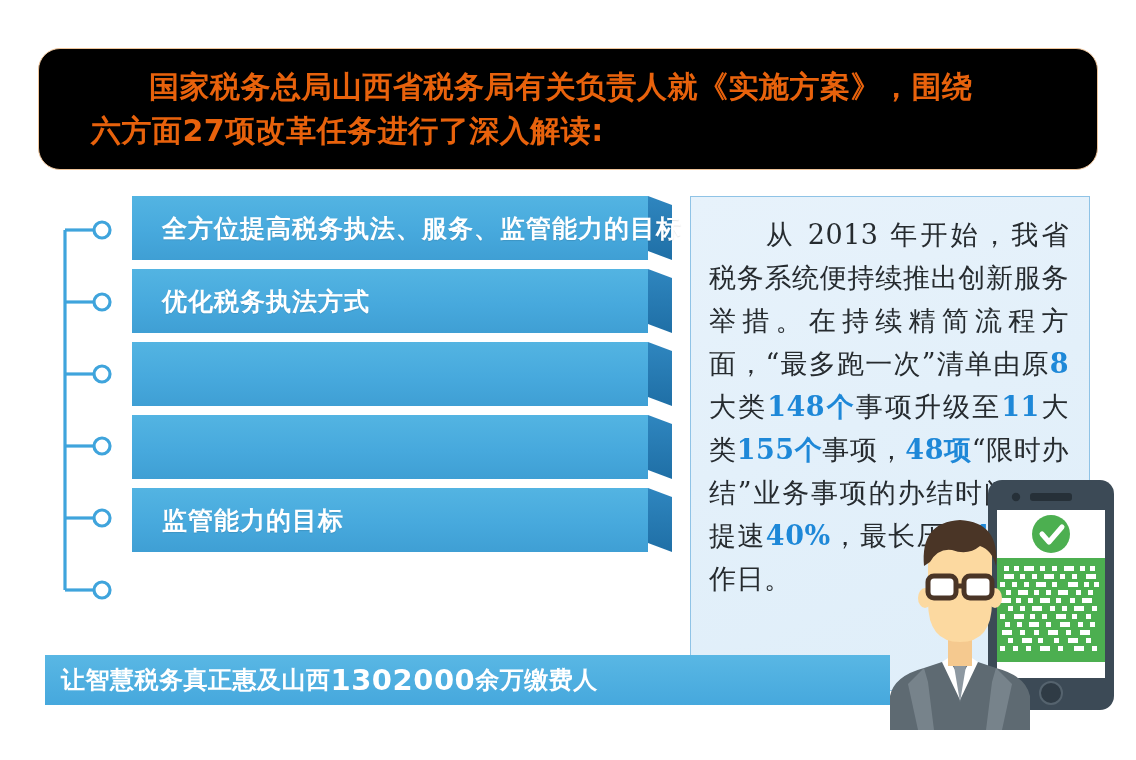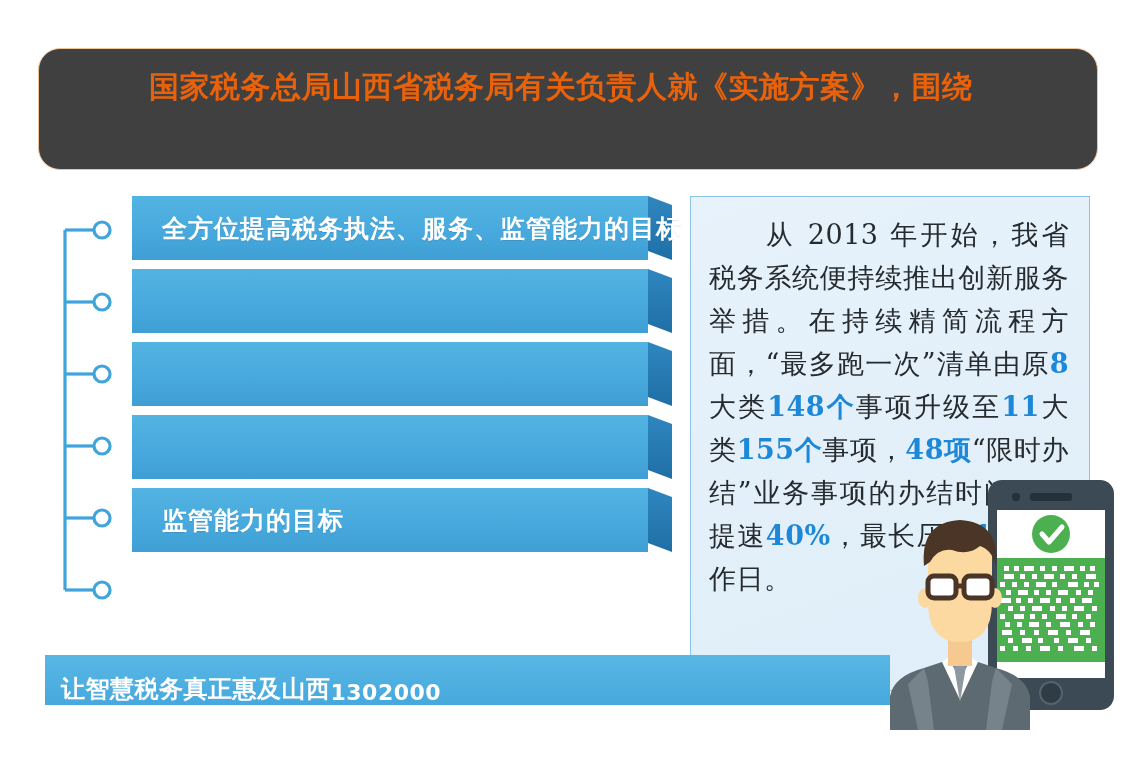--- a/index.html
+++ b/index.html
@@ -7,21 +7,21 @@
     width:1136px;height:760px;
     background:#ffffff;
     font-family:"Liberation Sans","DejaVu Sans",sans-serif;
     overflow:hidden;position:relative;
   }
   .stage{position:absolute;left:0;top:0;width:1136px;height:760px;}
 
   
   .title-box{
     position:absolute;left:38px;top:48px;width:1060px;height:122px;
-    background:#404040;
+    background:#000000;
     border:1.5px solid #eec49a;
     border-radius:22px;
     box-sizing:border-box;
   }
   .title-text{
     position:absolute;left:52px;top:16px;width:965px;
     font-family:"DejaVu Sans","Liberation Sans",sans-serif;
     font-weight:bold;
     font-size:30px;line-height:44px;
     color:#e8620c;
@@ -58,26 +58,26 @@
     white-space:nowrap;
   }
 
   
   .banner{
     position:absolute;left:45px;top:655px;width:845px;height:50px;
     background:linear-gradient(180deg,#59b7e4 0%,#46a8dd 100%);
   }
   .banner-text{
     position:absolute;left:16px;top:0;height:50px;
-    display:flex;align-items:flex-end;
+    display:flex;align-items:center;
     font-family:"DejaVu Sans","Liberation Sans",sans-serif;
     font-size:24px;font-weight:600;color:#ffffff;letter-spacing:0.5px;
     white-space:nowrap;
   }
-  .banner-text .num{font-size:22px;font-weight:600;}
+  .banner-text .num{font-size:29px;font-weight:600;}
 
   
   .panel{
     position:absolute;left:690px;top:196px;width:400px;height:495px;
     background:linear-gradient(160deg,#e7f2fb 0%,#e3f0fa 45%,#dfeef9 100%);
     border:1.5px solid #8fc3e6;
     box-sizing:border-box;
     overflow:hidden;
   }
   .panel-text{
@@ -95,20 +95,21 @@
   .illus{position:absolute;left:880px;top:470px;width:256px;height:260px;}
 </style>
 </head>
 <body>
 
 <div class="stage">
 
   <div class="title-box">
     <div class="title-text">
       <span class="title-line1">国家税务总局山西省税务局有关负责人就《实施方案》，围绕</span>
+      <span class="title-line2">六方面27项改革任务进行了深入解读:</span>
     </div>
   </div>
 
   <div class="bracket">
     <svg width="70" height="420" viewBox="0 0 70 420">
       <g stroke="#3fa4dc" stroke-width="3.2" fill="none">
         <path d="M5 30 L5 390"></path>
         <path d="M5 30 L34 30"></path>
         <path d="M5 102 L34 102"></path>
         <path d="M5 174 L34 174"></path>
@@ -132,20 +133,21 @@
     <div class="bar">
       <div class="bar-body"></div>
       <div class="bar-fold-face"></div>
       <div class="bar-label">全方位提高税务执法、服务、监管能力的目标</div>
     </div>
 
 
     <div class="bar">
       <div class="bar-body"></div>
       <div class="bar-fold-face"></div>
+      <div class="bar-label">优化税务执法方式</div>
     </div>
 
     <div class="bar">
       <div class="bar-body"></div>
       <div class="bar-fold-face"></div>
     </div>
 
     <div class="bar">
       <div class="bar-body"></div>
       <div class="bar-fold-face"></div>
@@ -288,16 +290,17 @@
         </g>
       </g>
     </svg>
   </div>
 
   <div class="banner">
     <div class="banner-text">
       <span>让智慧税务真正惠及山西</span>
       <span class="num">130</span>
       <span class="num">2000</span>
+      <span>余万缴费人</span>
     </div>
   </div>
 
 </div>
 
 </body></html>

